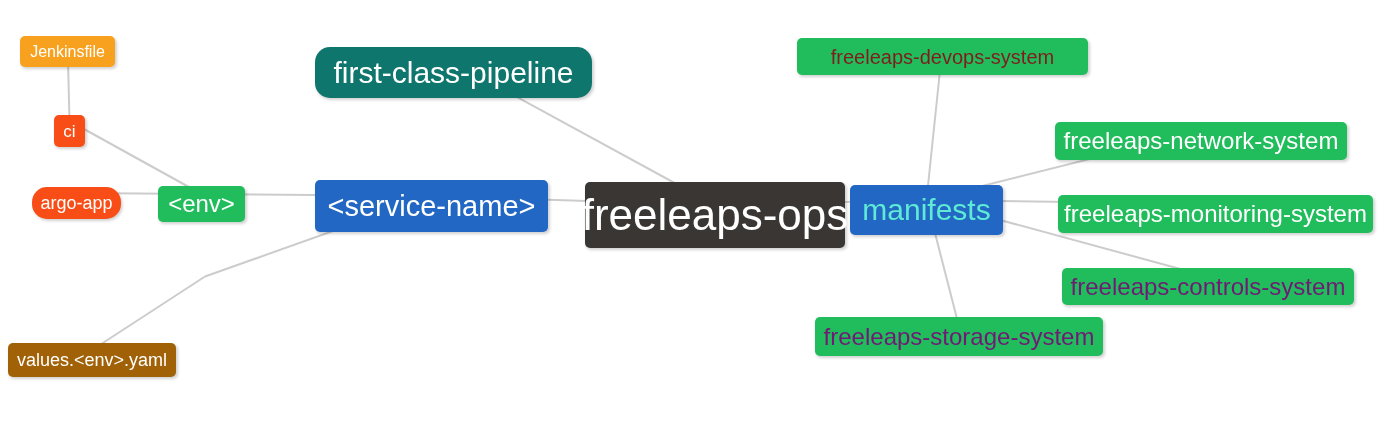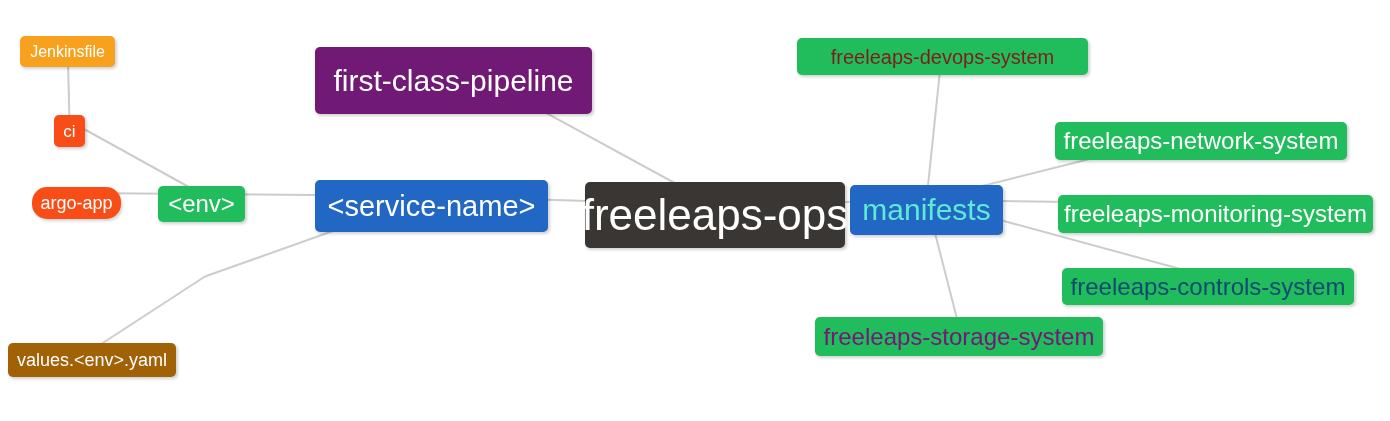--- a/index.html
+++ b/index.html
@@ -73,41 +73,41 @@
       </div>
       <div class="node" style="left: 32px; top: 177px; width: 89px; height: 32px; background: rgb(248, 77, 22); font-size: 18px; color: rgb(255, 255, 255); border-radius: 15px;">
         <span class="node-label">argo-app</span>
       </div>
       <div class="node" style="left: 158px; top: 176px; width: 87px; height: 36px; background: rgb(33, 189, 92); font-size: 24px; color: rgb(255, 255, 255);">
         <span class="node-label">&lt;env&gt;</span>
       </div>
       <div class="node" style="left: 8px; top: 333px; width: 168px; height: 34px; background: #a16207; font-size: 18px; color: rgb(255, 255, 255);">
         <span class="node-label">values.&lt;env&gt;.yaml</span>
       </div>
-      <div class="node" style="left: 315px; top: 37px; width: 277px; height: 67px; background: #701a75; font-size: 30px; color: rgb(255, 255, 255);">
+      <div class="node" style="left: 315px; top: 37px; width: 277px; height: 51px; background: #0f766e; font-size: 30px; color: rgb(255, 255, 255); border-radius: 15px;">
         <span class="node-label">first-class-pipeline</span>
       </div>
       <div class="node" style="left: 315px; top: 170px; width: 233px; height: 52px; background: rgb(34, 103, 195); font-size: 29px; color: rgb(255, 255, 255);">
         <span class="node-label">&lt;service-name&gt;</span>
       </div>
       <div class="node" style="left: 585px; top: 172px; width: 260px; height: 66px; background: rgb(58, 54, 51); font-size: 44px; color: rgb(255, 255, 255);">
         <span class="node-label">freeleaps-ops</span>
       </div>
       <div class="node" style="left: 850px; top: 175px; width: 153px; height: 50px; background: rgb(34, 103, 195); font-size: 30px; color: #5eead4;">
         <span class="node-label">manifests</span>
       </div>
       <div class="node" style="left: 797px; top: 28px; width: 291px; height: 37px; background: rgb(33, 189, 92); font-size: 20px; color: #7f1d1d;">
         <span class="node-label">freeleaps-devops-system</span>
       </div>
       <div class="node" style="left: 1055px; top: 112px; width: 292px; height: 38px; background: rgb(33, 189, 92); font-size: 24px; color: rgb(255, 255, 255);">
         <span class="node-label">freeleaps-network-system</span>
       </div>
       <div class="node" style="left: 1058px; top: 185px; width: 315px; height: 38px; background: rgb(33, 189, 92); font-size: 24px; color: rgb(255, 255, 255);">
         <span class="node-label">freeleaps-monitoring-system</span>
       </div>
-      <div class="node" style="left: 1062px; top: 258px; width: 292px; height: 37px; background: rgb(33, 189, 92); font-size: 24px; color: #0c4a6e;">
+      <div class="node" style="left: 1062px; top: 258px; width: 292px; height: 37px; background: rgb(33, 189, 92); font-size: 24px; color: #701a75;">
         <span class="node-label">freeleaps-controls-system</span>
       </div>
       <div class="node" style="left: 815px; top: 307px; width: 288px; height: 39px; background: rgb(33, 189, 92); font-size: 24px; color: #701a75;">
         <span class="node-label">freeleaps-storage-system</span>
       </div>
     </div>
 </div>
 
 </body></html>

